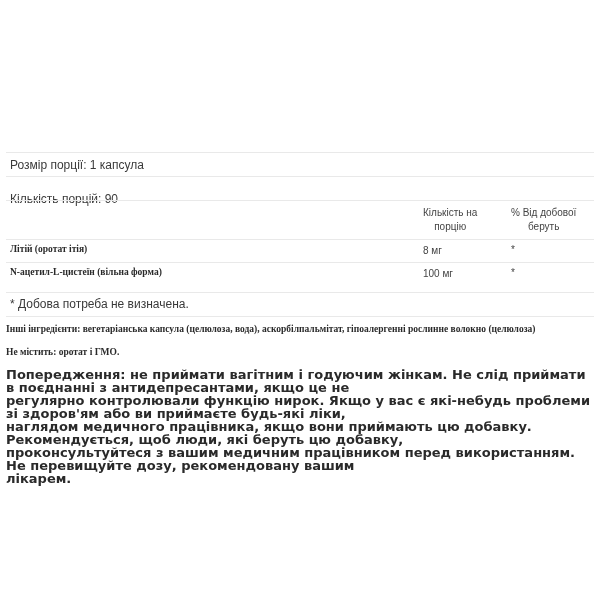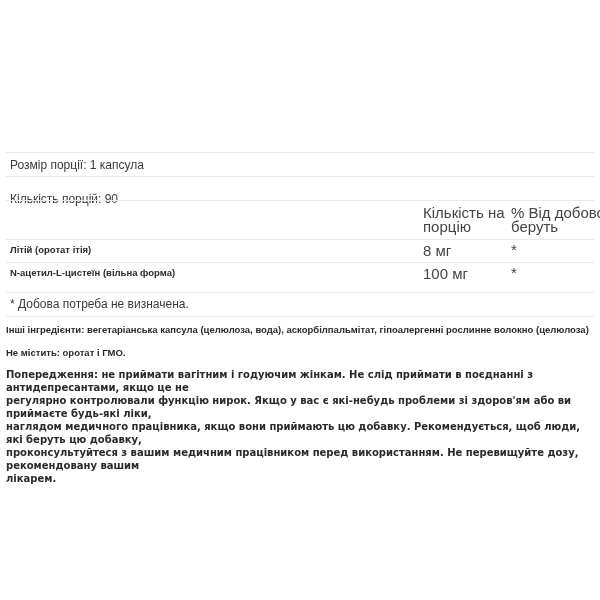--- a/index.html
+++ b/index.html
@@ -1,24 +1,24 @@
 <!DOCTYPE html>
 <html><head>
 <meta charset="utf-8">
 <style>
   html, body { margin:0; padding:0; background:#ffffff; }
   body { width:600px; height:600px; position:relative; overflow:hidden;
          font-family:"Liberation Sans", sans-serif; color:#333333; }
   .wrap { position:absolute; left:6px; top:0; width:588px; }
   .hr { position:absolute; left:0; width:588px; height:1px; background:#e9e9e9; }
-  .t { position:absolute; white-space:nowrap; }
+  .t { position:absolute; white-space:nowrap;text-align:center; }
   .reg { font-size:12px; color:#3a3a3a; }
-  .small { font-size:15px; color:#444; line-height:14px; }
-  .bold { font-family:Liberation Sans, sans-serif; font-weight:bold; font-size:9.5px; color:#2a2a2a; }
-  .para { position:absolute; font-family:"DejaVu Sans", sans-serif; font-weight:bold; font-size:10px;
+  .small { font-size:10px; color:#444; line-height:14px; }
+  .bold { font-family:Liberation Serif, serif; font-weight:bold; font-size:9.5px; color:#2a2a2a; }
+  .para { position:absolute; font-family:"DejaVu Sans", sans-serif; font-weight:bold; font-size:13px;
           color:#2a2a2a; line-height:13px; width:585px; }
 </style>
 </head>
 <body>
 
 <div class="wrap">
   <div class="hr" style="top:152px"></div>
   <div class="t reg" style="top:158px;left:4px">Розмір порції: 1 капсула</div>
   <div class="hr" style="top:176px"></div>
   <div class="t reg" style="top:192px;left:4px">Кількість порцій: 90</div>

